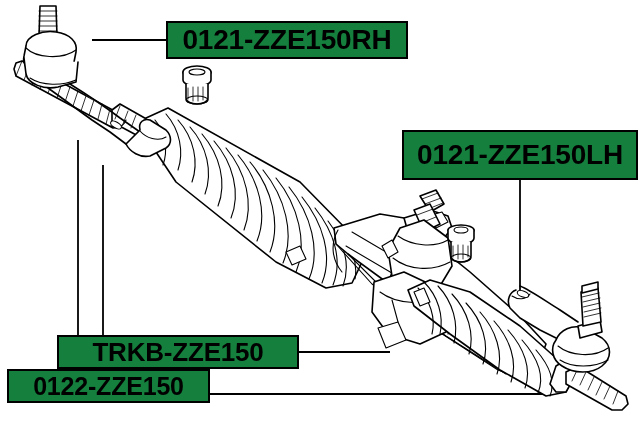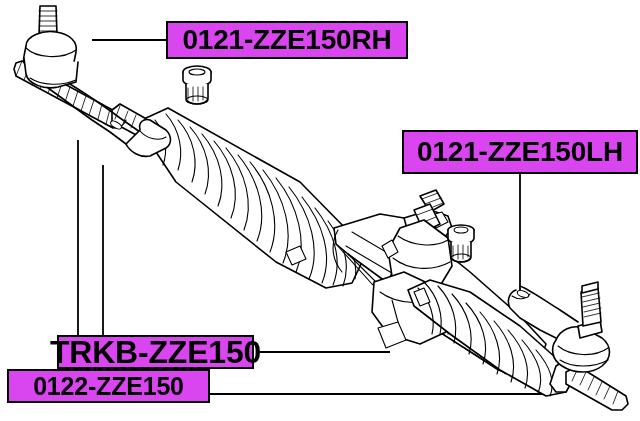--- a/index.html
+++ b/index.html
@@ -21,21 +21,21 @@
   #artwork {
     position: absolute;
     left: 0;
     top: 0;
     width: 640px;
     height: 421px;
   }
   .label-box {
     position: absolute;
     box-sizing: border-box;
-    background: #d946ef;
+    background: #15803d;
     border: 2px solid #000000;
     display: flex;
     align-items: center;
     justify-content: center;
     white-space: nowrap;
     color: #000000;
     font-weight: bold;
     letter-spacing: -0.2px;
     z-index: 20;
   }
@@ -47,29 +47,29 @@
     left: 166px;
     top: 21px;
     width: 242px;
     height: 38px;
     font-size: 28px;
   }
   #label-lh {
     left: 402px;
     top: 130px;
     width: 236px;
-    height: 44px;
+    height: 50px;
     font-size: 28px;
   }
   #label-trkb {
     left: 57px;
     top: 335px;
-    width: 197px;
+    width: 242px;
     height: 34px;
-    font-size: 32px;
+    font-size: 26px;
   }
   #label-0122 {
     left: 7px;
     top: 369px;
     width: 203px;
     height: 34px;
     font-size: 25px;
   }
 </style>
 </head>

